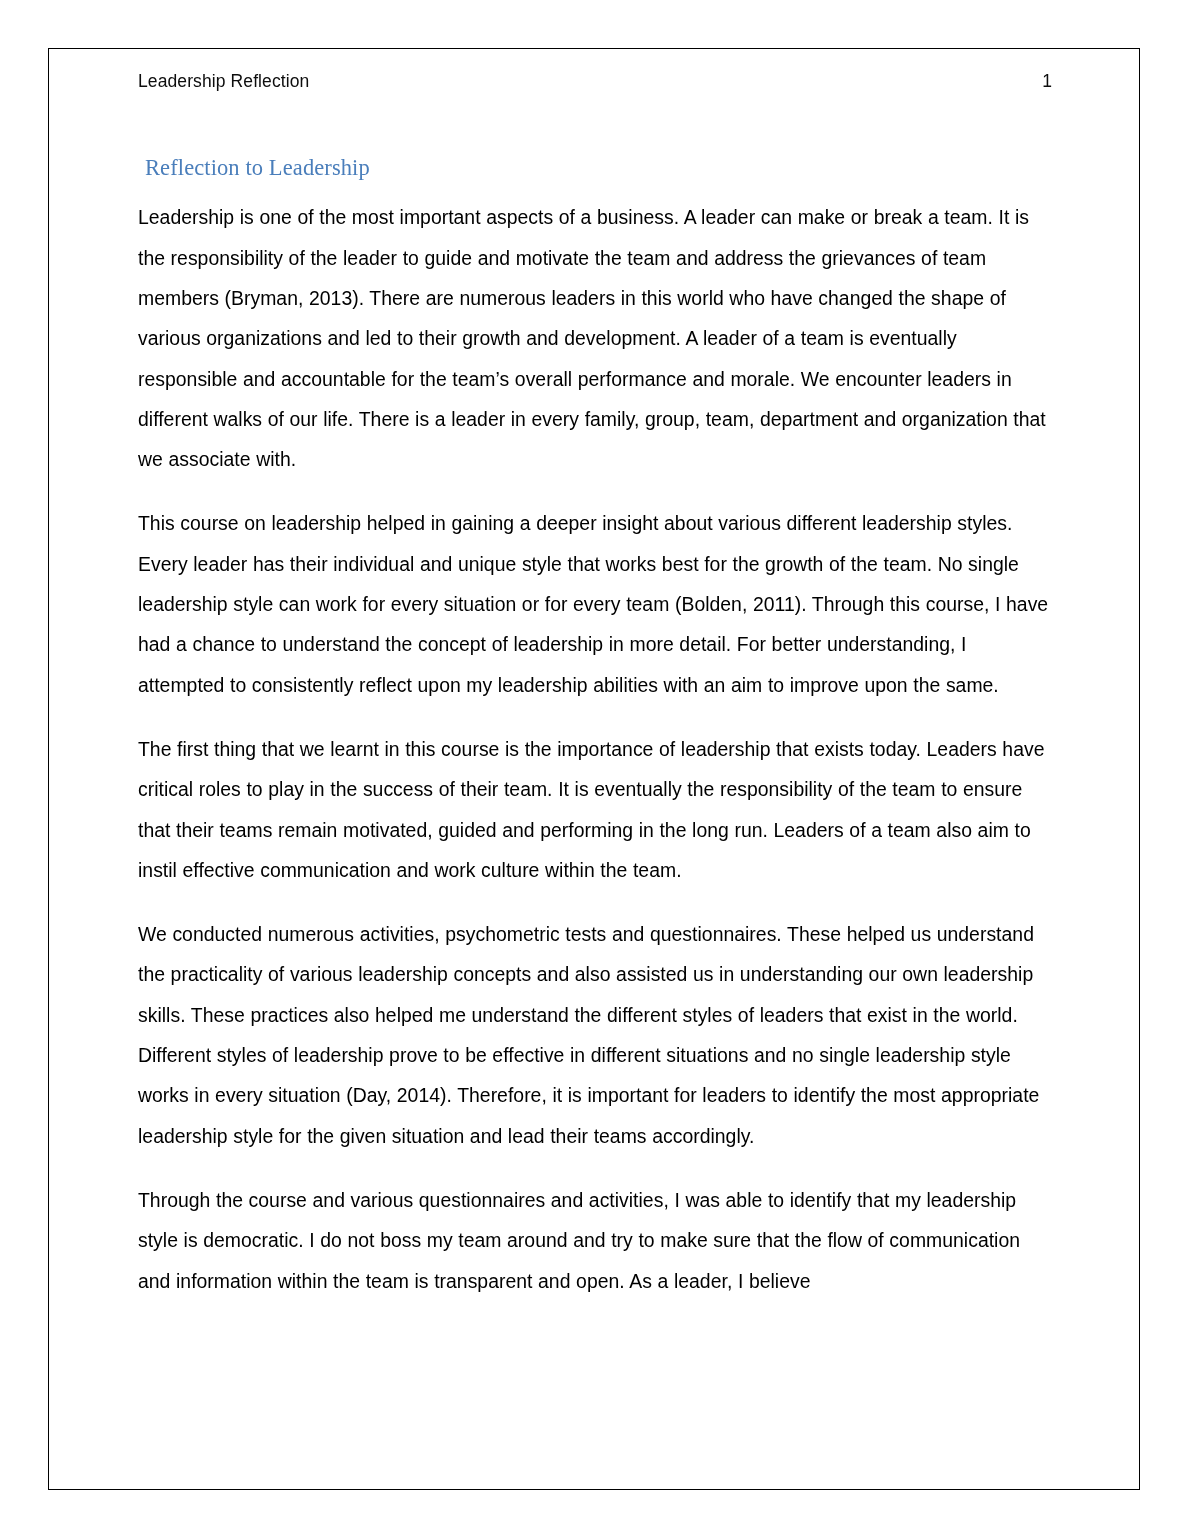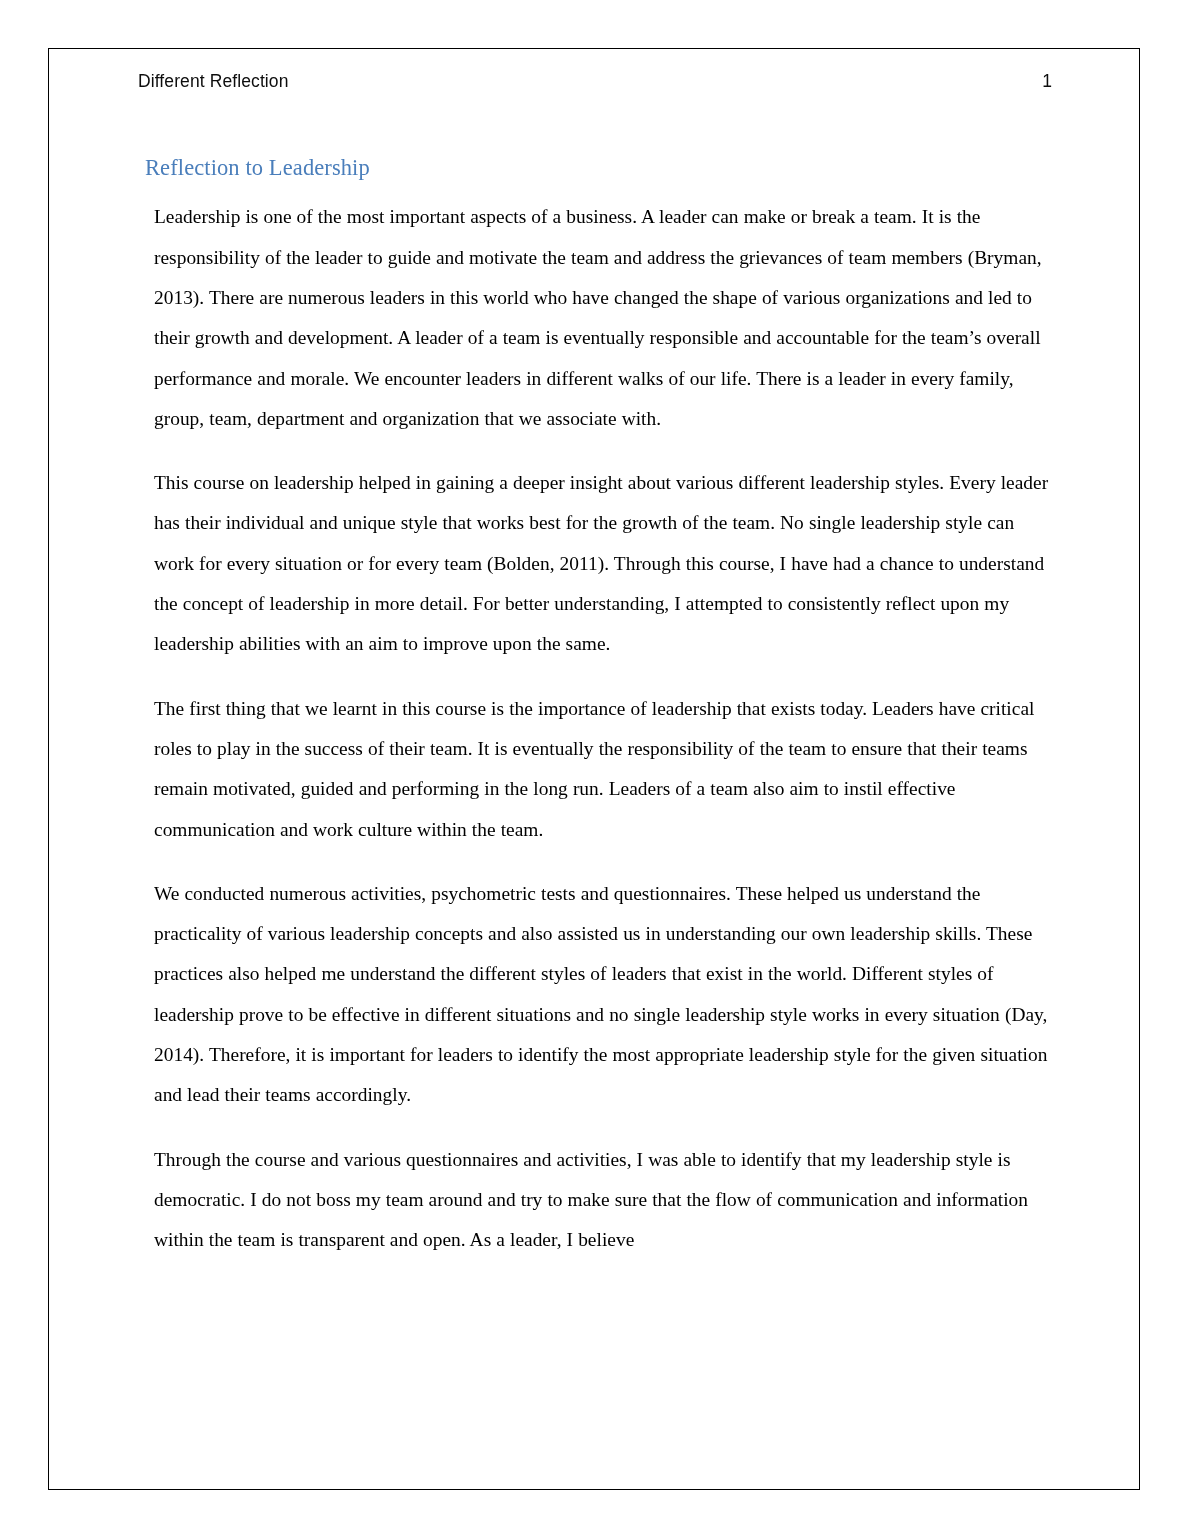--- a/index.html
+++ b/index.html
@@ -64,40 +64,40 @@
     font-family: "Liberation Serif", serif;
     font-size: 22.5px;
     font-weight: normal;
     color: #4a7ebb;
     margin: 0 0 14px 7px;
     line-height: 1.35;
     letter-spacing: 0.1px;
   }
 
   .doc-paragraph {
-    font-family: Liberation Serif, serif;
+    font-family: Liberation Sans, sans-serif;
     font-size: 19.4px;
     color: #000000;
     line-height: 40.3px;
-    margin: 0 0 24px 16px;
+    margin: 0 0 24px 0;
     text-align: left;
     letter-spacing: 0.02px;
     word-spacing: 0.2px;
   }
   .doc-paragraph:last-child {
     margin-bottom: 0;
   }
 </style>
 </head>
 <body>
 
 <div id="page-sheet">
 
   <div id="running-header">
-    <span class="hdr-title">Different Reflection</span>
+    <span class="hdr-title">Leadership Reflection</span>
     <span class="hdr-page-number">1</span>
   </div>
 
   <div id="doc-body">
 
     <h1 class="doc-heading">Reflection to Leadership</h1>
 
     <p class="doc-paragraph">Leadership is one of the most important aspects of a business. A leader can make or break a team. It is the responsibility of the leader to guide and motivate the team and address the grievances of team members (Bryman, 2013). There are numerous leaders in this world who have changed the shape of various organizations and led to their growth and development. A leader of a team is eventually responsible and accountable for the team’s overall performance and morale. We encounter leaders in different walks of our life. There is a leader in every family, group, team, department and organization that we associate with.</p>
 
     <p class="doc-paragraph">This course on leadership helped in gaining a deeper insight about various different leadership styles. Every leader has their individual and unique style that works best for the growth of the team. No single leadership style can work for every situation or for every team (Bolden, 2011). Through this course, I have had a chance to understand the concept of leadership in more detail. For better understanding, I attempted to consistently reflect upon my leadership abilities with an aim to improve upon the same.</p>

